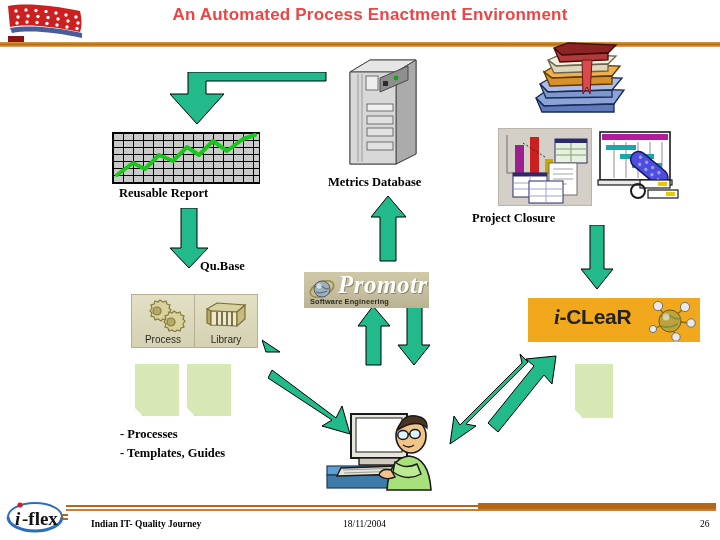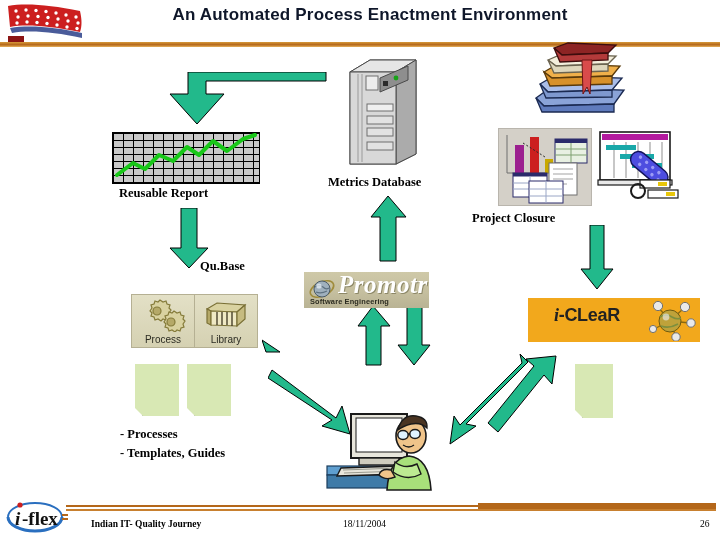--- a/index.html
+++ b/index.html
@@ -10,21 +10,21 @@
     overflow:hidden;
     position:relative;
   }
   .slide{position:absolute;left:0;top:0;width:720px;height:540px;}
 
   
   .title{
     position:absolute;left:110px;top:5px;width:520px;
     text-align:center;
     font-family:"Liberation Sans", sans-serif;
-    font-size:17px;font-weight:bold;color:#0f172a;
+    font-size:17px;font-weight:bold;color:#ef4444;
     letter-spacing:.2px;
   }
   .header-rule{
     position:absolute;left:0;top:42px;width:720px;height:5px;
     background:linear-gradient(to bottom,#d79a3a 0%,#b4671a 55%,#e8b45f 100%);
   }
 
   
   .logo-top{position:absolute;left:4px;top:2px;width:90px;height:44px;overflow:hidden;}
 
@@ -88,21 +88,21 @@
   }
 
   
   .iclear{
     position:absolute;left:528px;top:298px;width:172px;height:44px;
     background:#f2a81c;overflow:hidden;
   }
   .iclear .ctext{
     position:absolute;left:26px;top:7px;
     font-family:"Liberation Sans", sans-serif;
-    font-size:18px;font-weight:bold;color:#222222;letter-spacing:-.3px;
+    font-size:21px;font-weight:bold;color:#222222;letter-spacing:-.3px;
   }
   .iclear .ctext i{font-family:"Liberation Serif",serif;font-style:italic;}
   .iclear .cnet{position:absolute;left:118px;top:1px;width:52px;height:42px;}
 
   
   .btn-proc,.btn-lib{
     position:absolute;top:294px;width:62px;height:52px;
     background:linear-gradient(to bottom,#e3e0c6 0%,#d5d1b2 100%);
     border:1px solid #b5b093;
   }

